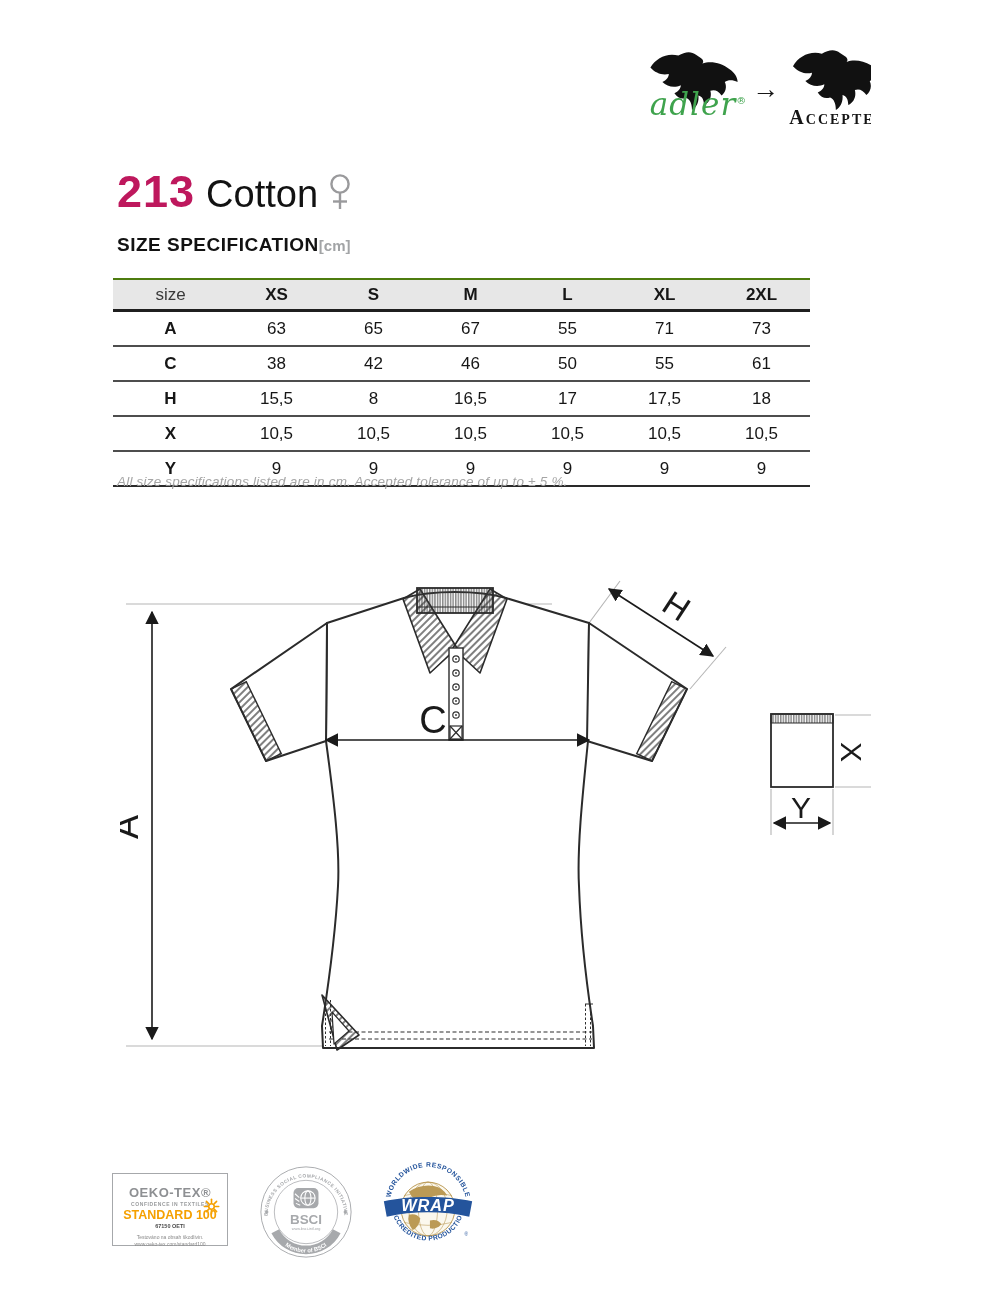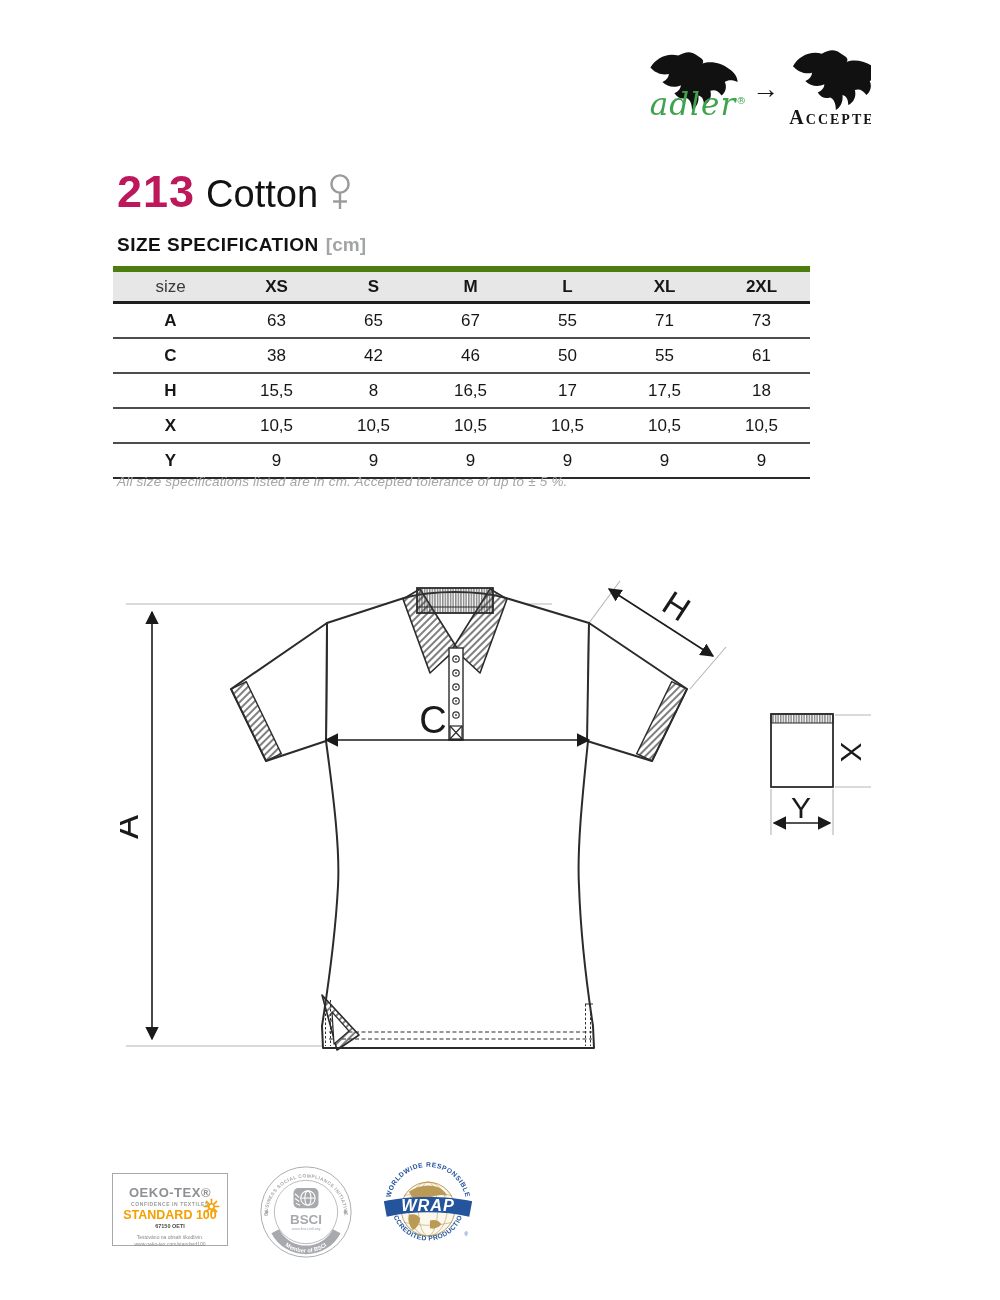--- a/index.html
+++ b/index.html
@@ -18,24 +18,24 @@
   .malfini-word sup{font-size:8px;letter-spacing:0;}
 
   
   .title-row{position:absolute;left:117px;top:166px;display:flex;align-items:baseline;}
   .title-number{font-size:45px;font-weight:800;color:#be185d;letter-spacing:1px;}
   .title-name{font-size:38px;font-weight:400;color:#121212;margin-left:11px;}
   .female-svg{margin-left:9px;transform:translateY(4px);}
 
   .section-heading{position:absolute;left:117px;top:234px;display:flex;align-items:baseline;}
   .section-heading .main{font-size:19px;font-weight:800;color:#121212;letter-spacing:.5px;}
-  .section-heading .unit{font-size:19px;font-weight:700;color:#a2a4a6;margin-left:7px;}
+  .section-heading .unit{font-size:15px;font-weight:700;color:#a2a4a6;}
 
   
-  .size-table{position:absolute;left:113px;top:266px;width:697px;border-top:6px solid #4d7c0f;}
+  .size-table{position:absolute;left:113px;top:278px;width:697px;border-top:2px solid #4d7c0f;}
   .t-row{display:flex;align-items:center;height:33px;border-bottom:2px solid #4d4d4d;}
   .t-row.head{height:29px;background:#e7e7e7;border-bottom:3px solid #1f1f1f;}
   .t-row:last-child{border-bottom:2px solid #2a2a2a;}
   .t-cell{width:97px;text-align:center;font-size:17px;color:#161616;}
   .t-cell.first{width:115px;}
   .t-cell.colhead{font-weight:700;}
   .t-cell.rowlabel{font-weight:700;}
   .t-corner{font-weight:400;color:#3a3a3a;}
   .table-note{position:absolute;left:117px;top:474px;font-size:13.5px;font-style:italic;
     color:#a5a5a5;letter-spacing:.2px;}

